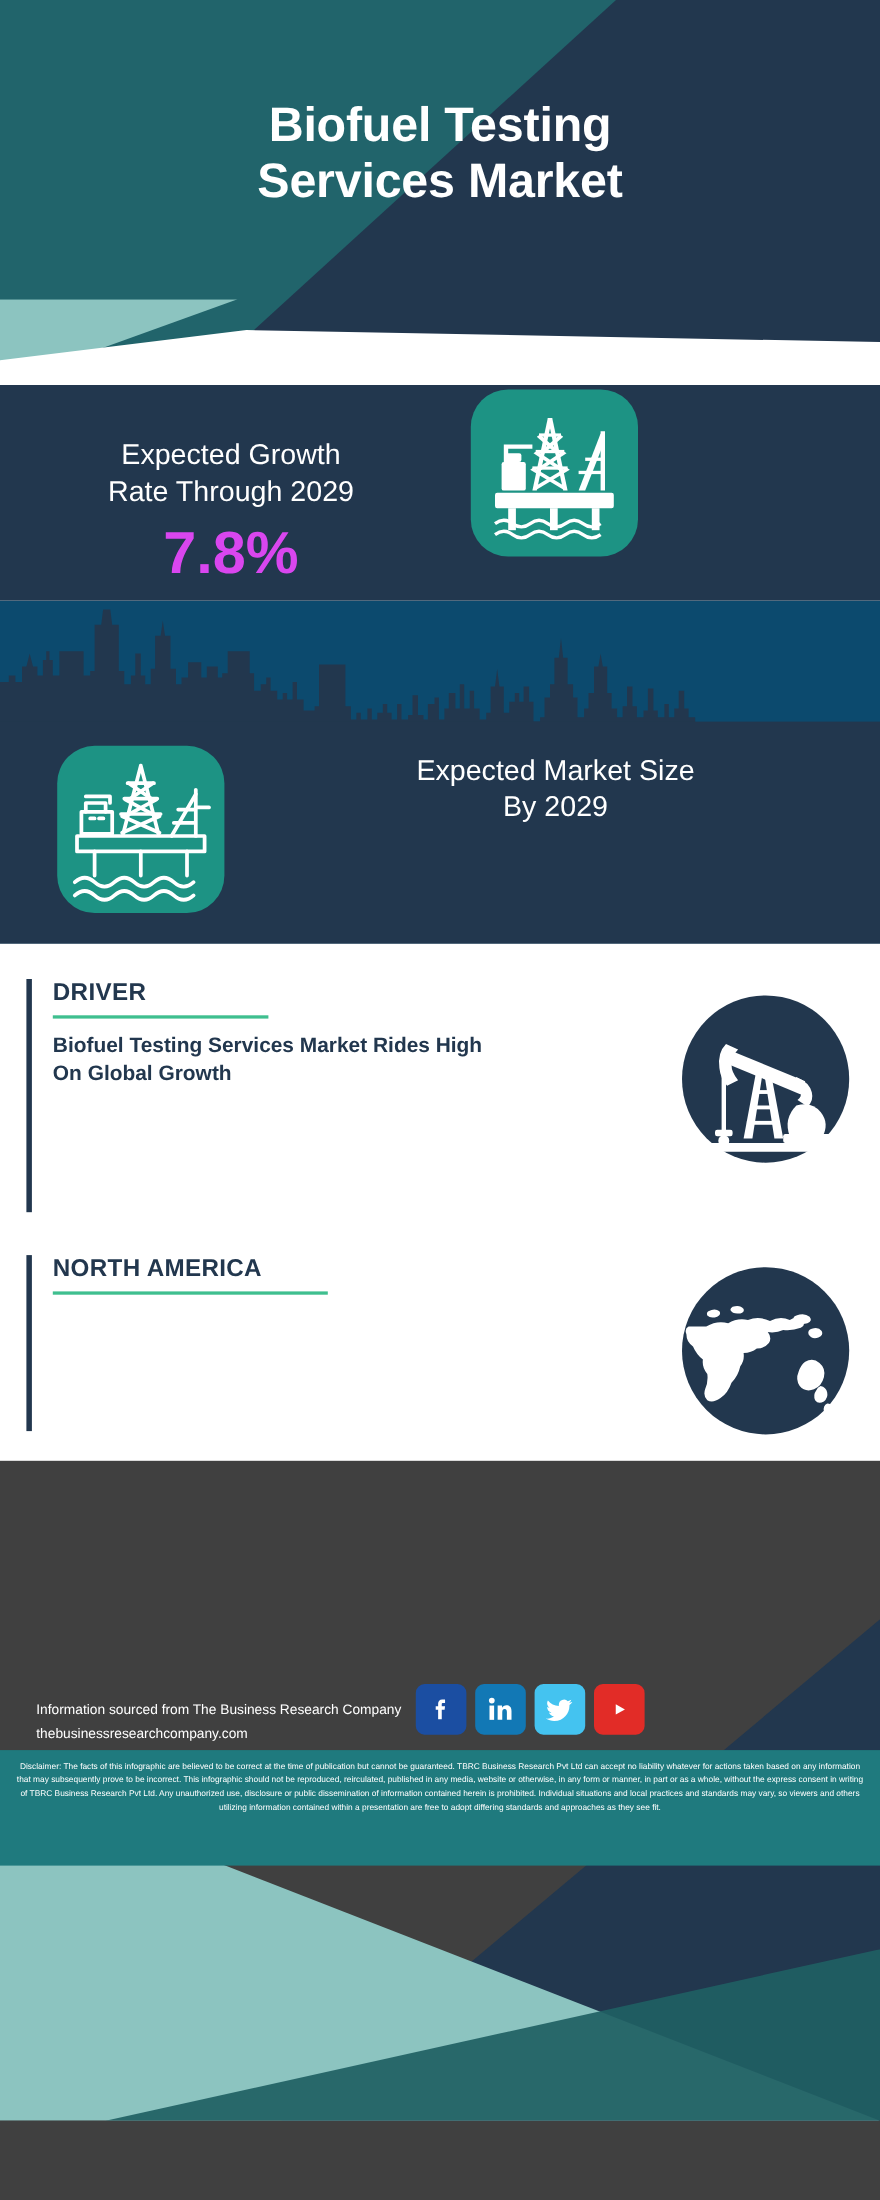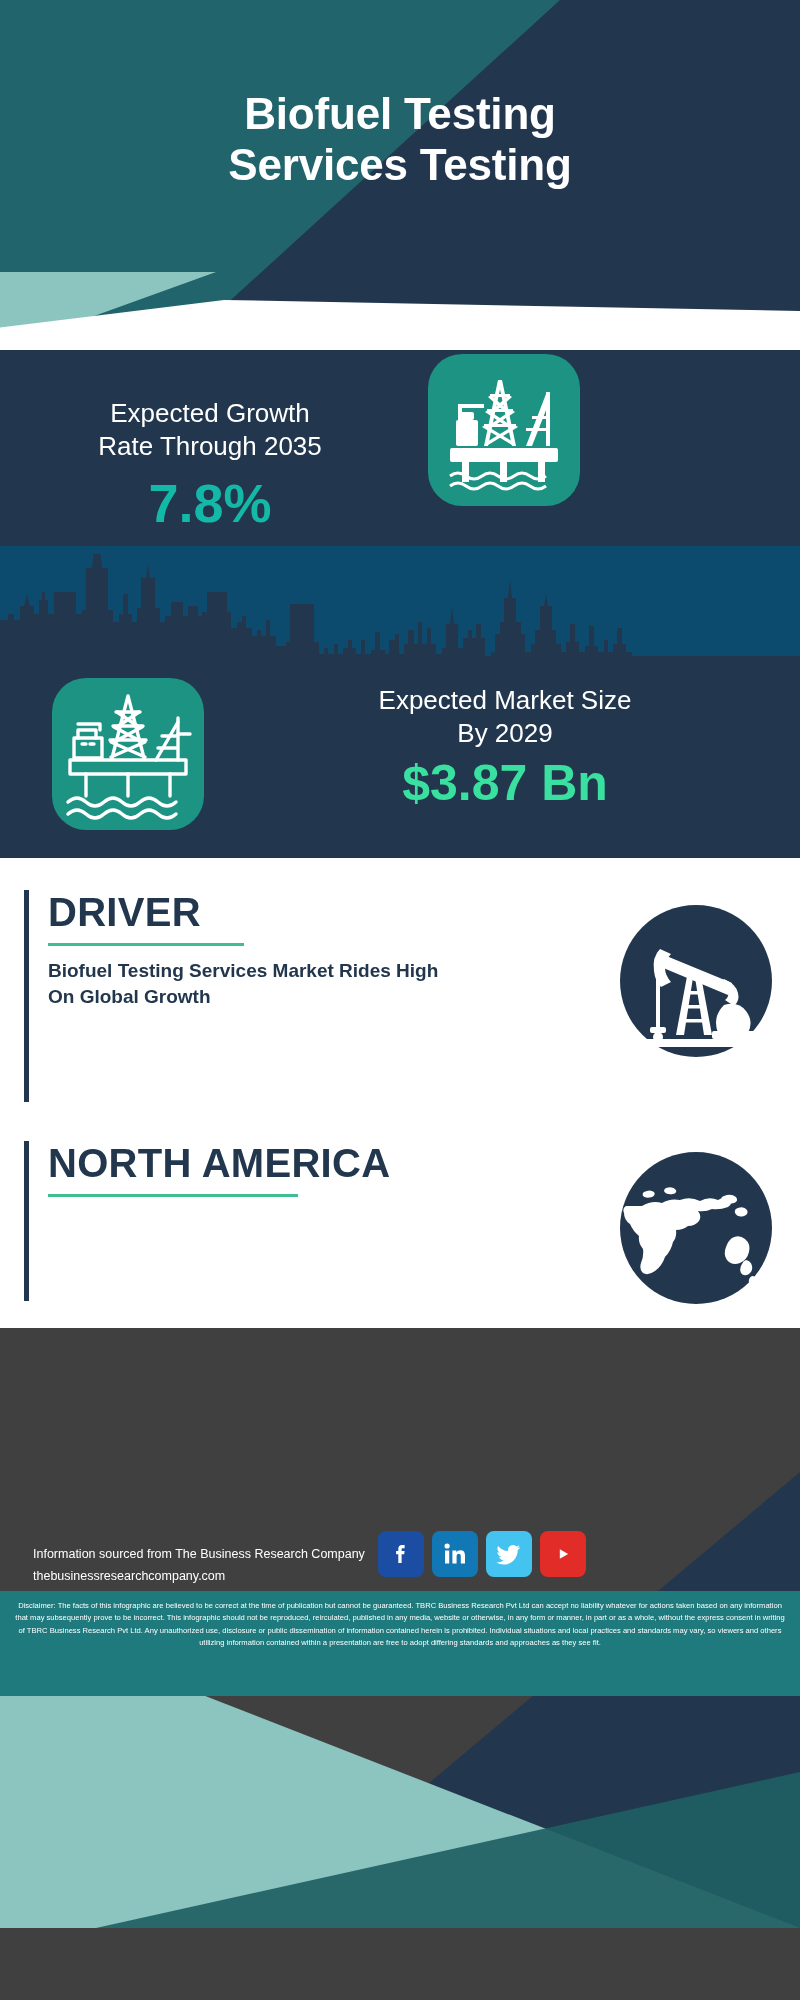--- a/index.html
+++ b/index.html
@@ -50,21 +50,21 @@
   .growth {
     position:absolute; left:0; top:335px; width:800px; height:211px;
     background:#22374e; z-index:1;
   }
   .growth-inner { position:absolute; left:0; top:0; width:800px; height:211px; }
   .growth-text {
     position:absolute; left:30px; top:30px; width:360px;
     text-align:center; color:#ffffff;margin-top:32px;
   }
   .growth-label { font-size:26px; line-height:1.28; font-weight:400; }
-  .growth-value { font-size:54px; font-weight:bold; color:#14b8a6; margin-top:12px; line-height:1; }
+  .growth-value { font-size:54px; font-weight:bold; color:#d946ef; margin-top:12px; line-height:1; }
   .growth-icon {
     position:absolute; left:428px; top:19px; width:152px; height:152px;
     background:#1d9384; border-radius:34px;
   }
 
   
   .skyline-sec { position:absolute; left:0; top:546px; width:800px; height:312px; background:#0c4a6e; }
   .skyline-svg { position:absolute; left:0; top:8px; width:800px; height:110px; display:block; }
   .skyline-base { position:absolute; left:0; top:110px; width:800px; height:202px; background:#22374e; }
 
@@ -77,21 +77,21 @@
     text-align:center; color:#ffffff; z-index:3;
   }
   .size-label { font-size:26px; line-height:1.28; }
   .size-value { font-size:50px; font-weight:bold; color:#3ae0a0; line-height:1.05; margin-top:6px; }
 
   
   .cards { position:absolute; left:0; top:858px; width:800px; height:470px; background:#ffffff; }
   .card { position:absolute; left:24px; width:600px; }
   .card-bar { position:absolute; left:0; top:0; width:5px; background:#22374e; }
   .card-body { position:absolute; left:24px; top:0; width:420px; }
-  .card-heading { font-size:40px; font-weight:bold; color:#22374e; letter-spacing:0.3px; line-height:1.1; }
+  .card-heading { font-size:22px; font-weight:bold; color:#22374e; letter-spacing:0.3px; line-height:1.1; }
   .card-rule { height:3px; background:#3fbf8f; margin:9px 0 12px 0; }
   .card-text { font-size:19px; font-weight:bold; color:#22374e; line-height:1.38; }
   .card-circle {
     position:absolute; width:152px; height:152px; border-radius:50%;
     background:#22374e;
   }
 
   
   .footer { position:absolute; left:0; top:1328px; width:800px; height:672px; background:#404040; overflow:hidden; }
   .ft-navy {
@@ -132,33 +132,33 @@
 </style>
 </head>
 <body>
 
 <div class="page">
 
   <div class="header">
     <div class="header-navy"></div>
     <div class="header-title">
       <div>Biofuel Testing</div>
-      <div>Services Testing</div>
+      <div>Services Market</div>
     </div>
     <div class="hdr-teal-tri"></div>
     <div class="hdr-white-band"></div>
   </div>
   <div class="white-wedge"></div>
 
   <div class="growth">
     <div class="growth-inner">
       <div class="growth-text">
         <div class="growth-label">
           <div>Expected Growth</div>
-          <div>Rate Through 2035</div>
+          <div>Rate Through 2029</div>
         </div>
         <div class="growth-value">7.8%</div>
       </div>
       <div class="growth-icon">
         <svg viewBox="0 0 152 152" width="152" height="152" aria-hidden="true">
           <g fill="#ffffff">
 
             <path d="M70 26 L74 26 L88 92 L84 92 Z"></path>
             <path d="M70 26 L74 26 L60 92 L56 92 Z"></path>
             <rect x="62" y="40" width="20" height="3"></rect>
@@ -225,21 +225,20 @@
           <path d="M16 136 q9 -8 18 0 t18 0 t18 0 t18 0 t18 0 t18 0"></path>
         </g>
       </svg>
     </div>
 
     <div class="size-text">
       <div class="size-label">
         <div>Expected Market Size</div>
         <div>By 2029</div>
       </div>
-      <div class="size-value">$3.87 Bn</div>
     </div>
   </div>
 
   <div class="cards">
 
     <div class="card" style="top:32px;">
       <div class="card-bar" style="height:212px;"></div>
       <div class="card-body">
         <div class="card-heading">DRIVER</div>
         <div class="card-rule" style="width:196px;"></div>

